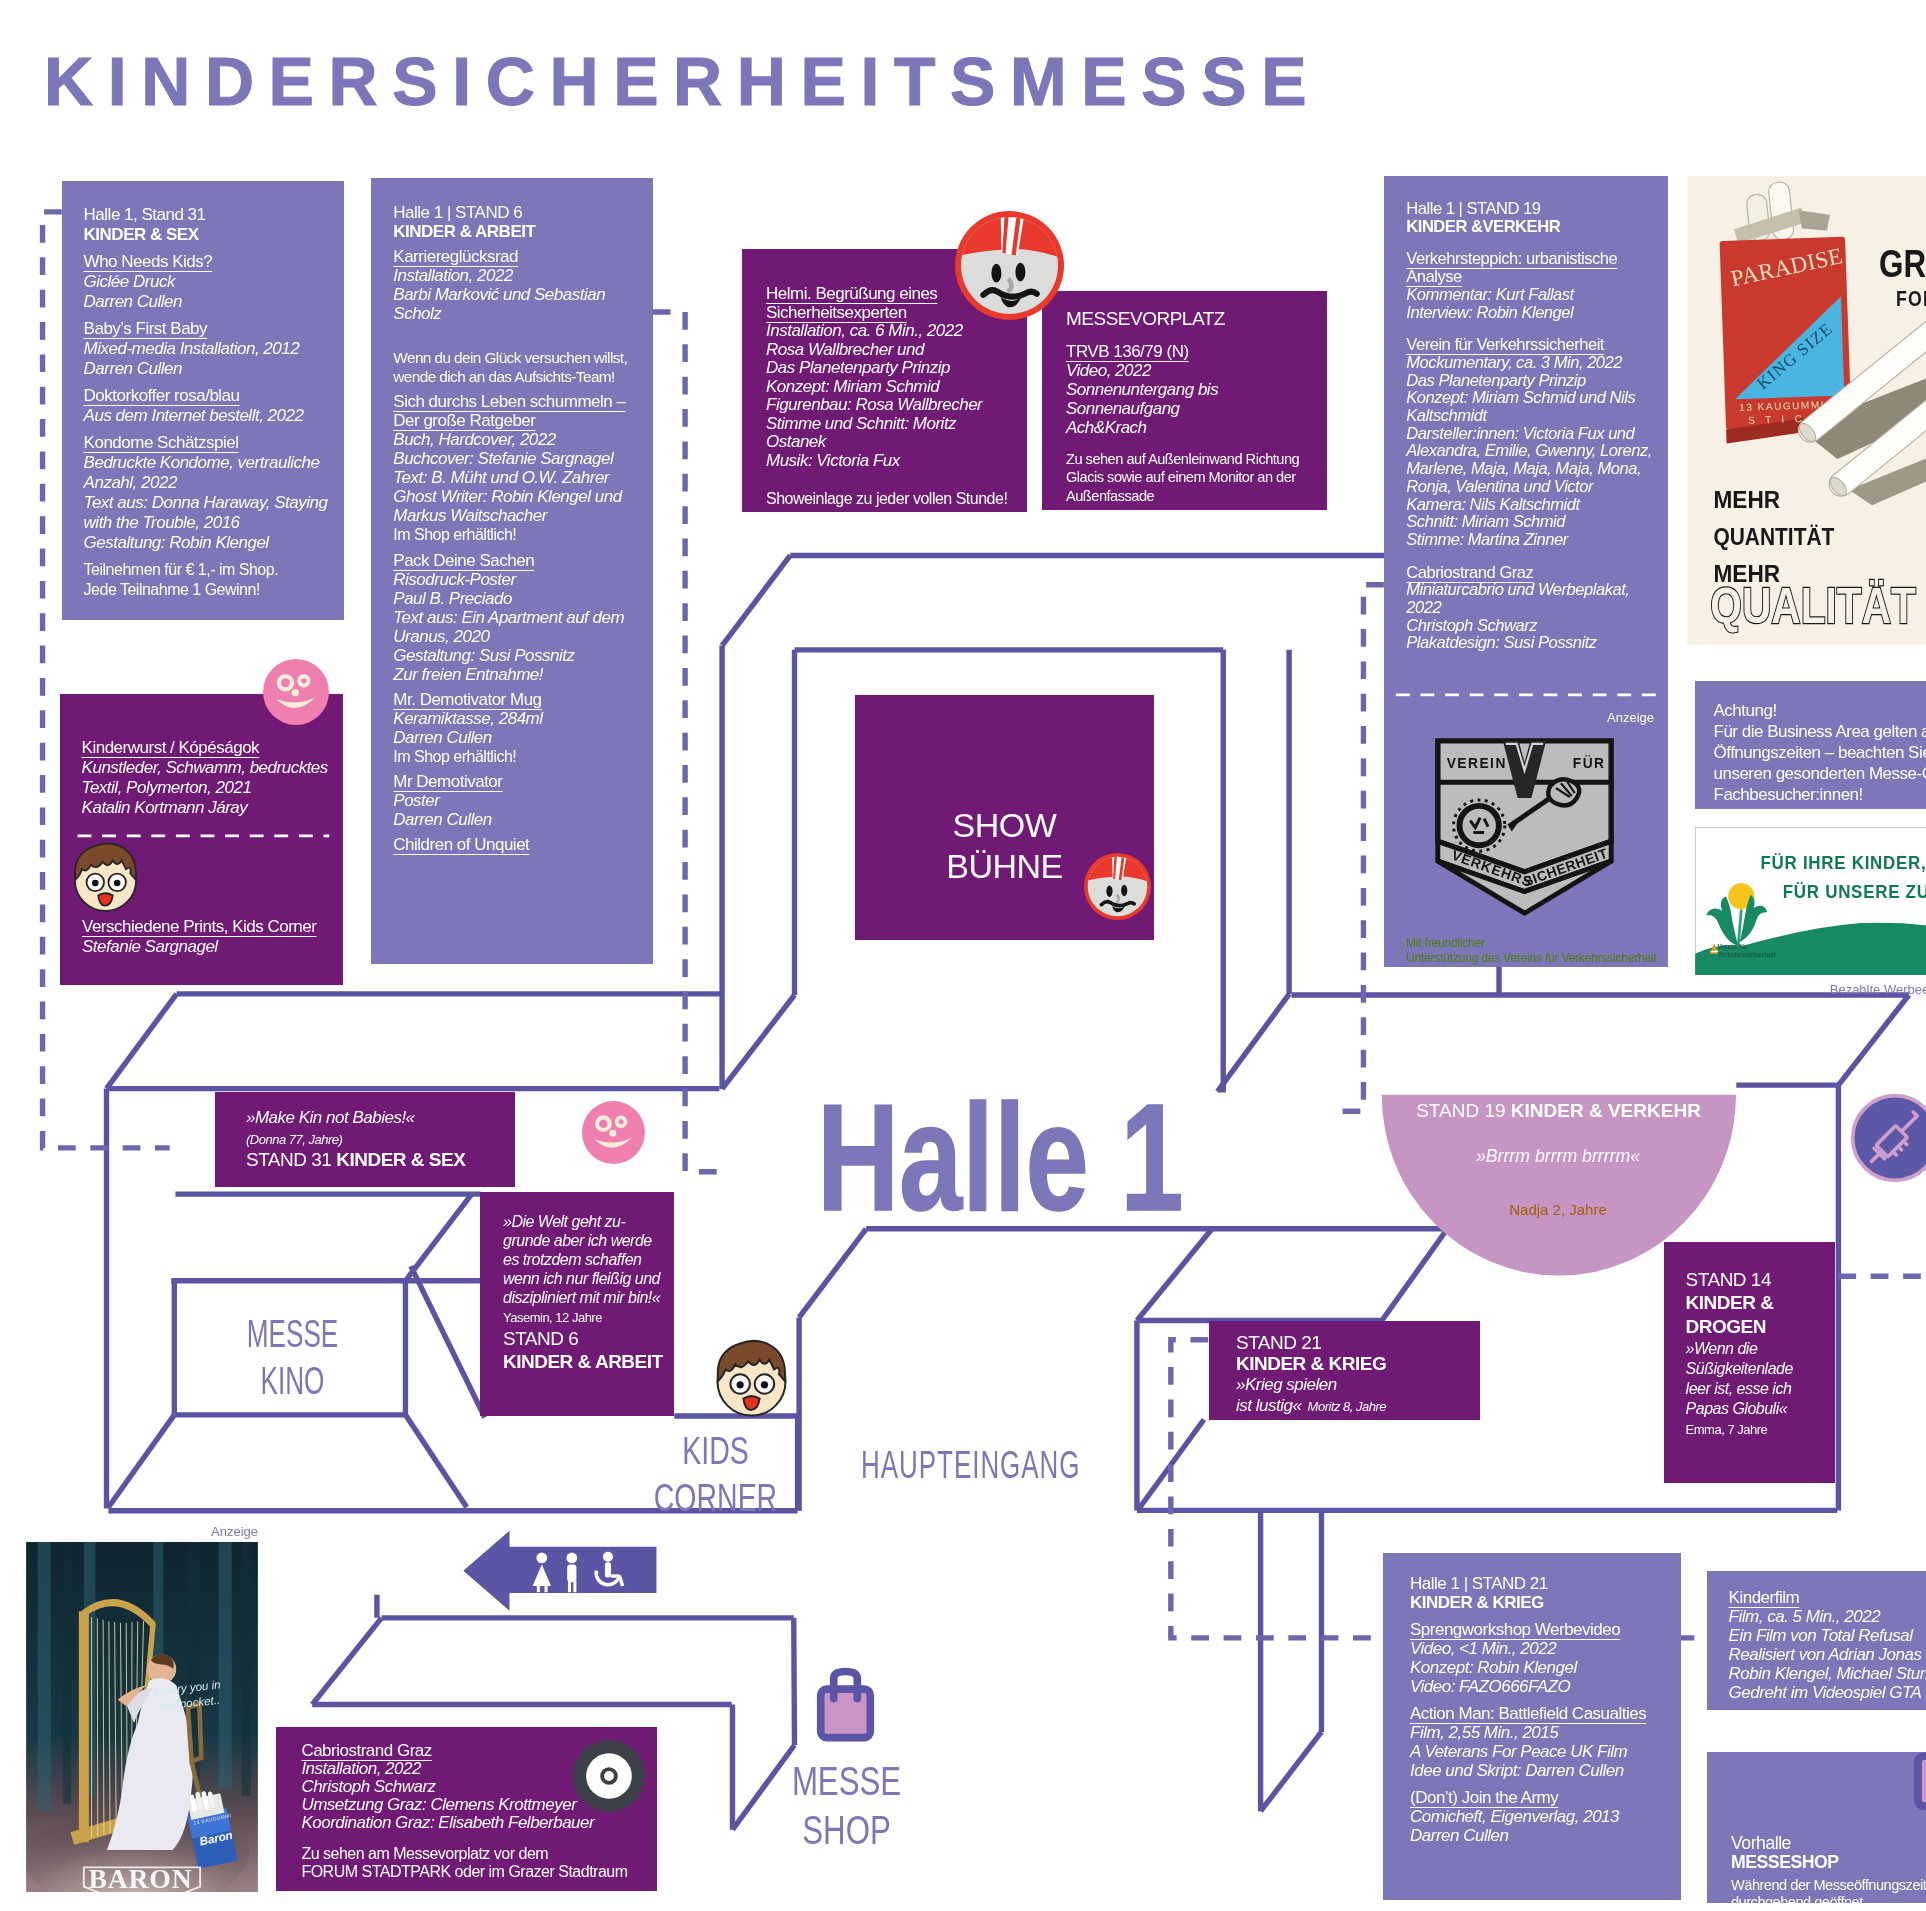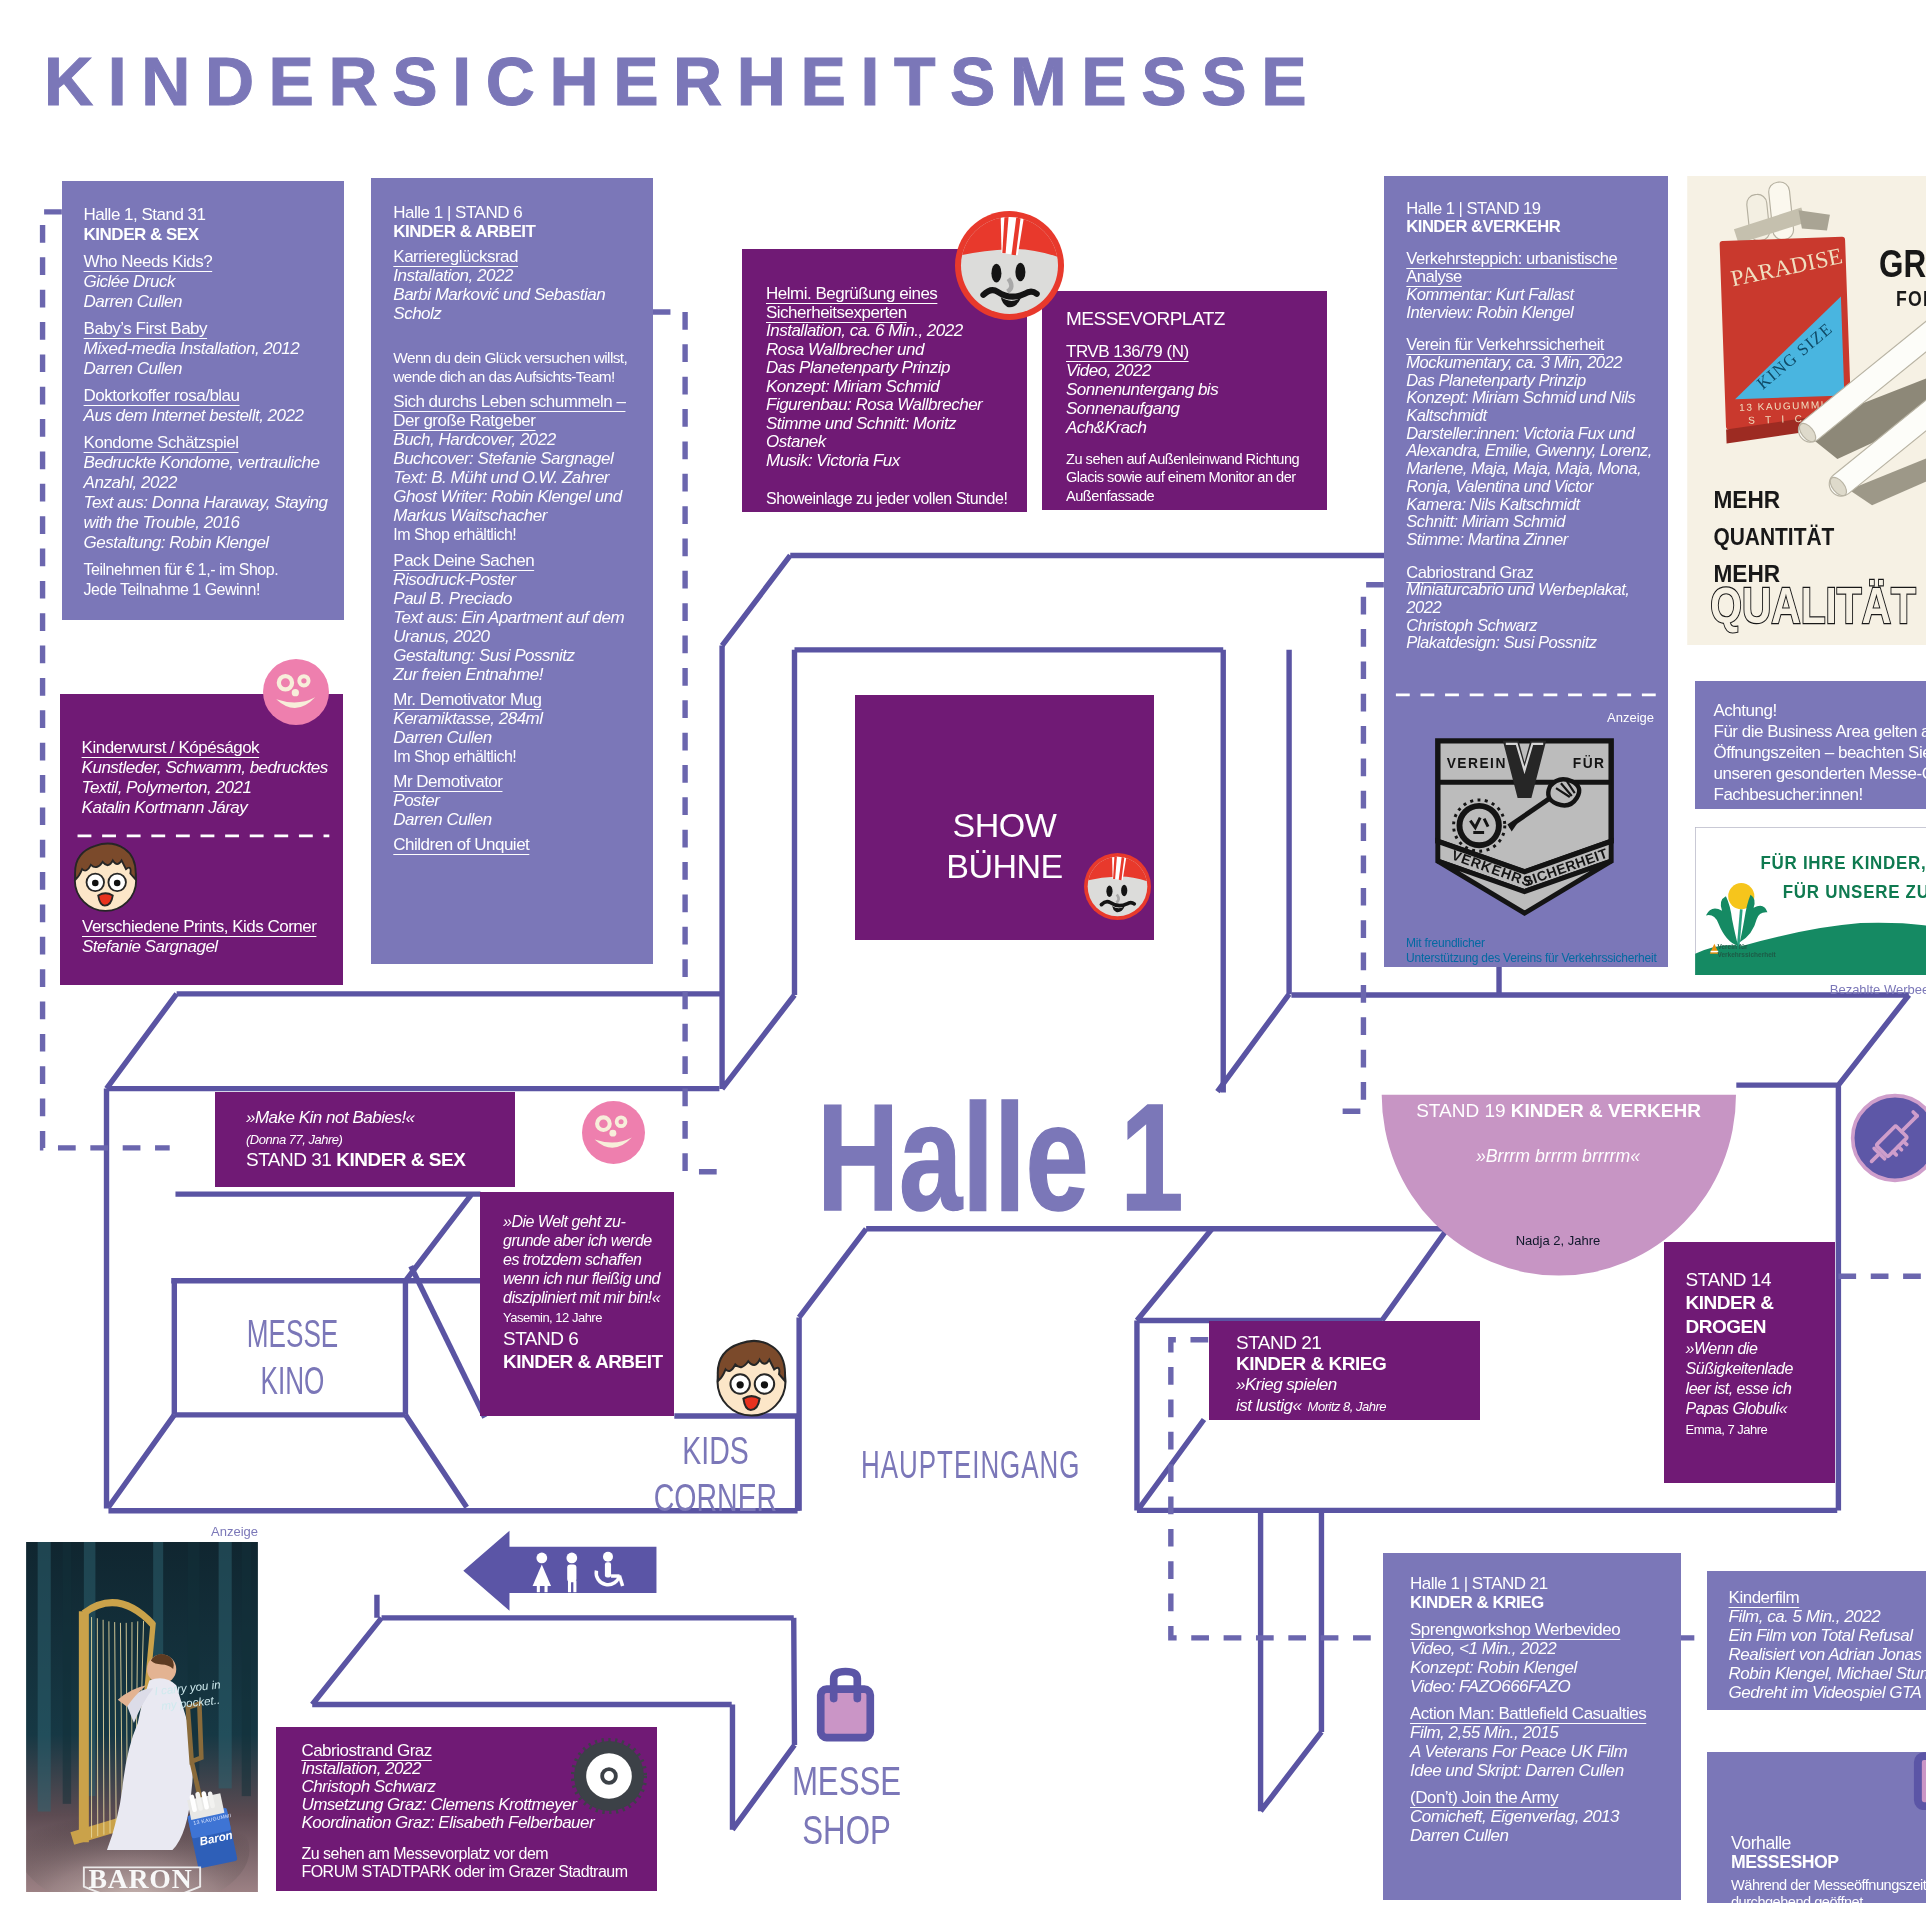--- a/index.html
+++ b/index.html
@@ -186,21 +186,21 @@
 Christoph Schwarz<br>
 Plakatdesign: Susi Possnitz</span>
 </div>
 
 <svg class="abs" style="left:1384px;top:691px;" width="284" height="7.7" viewBox="0 0 737 20">
     <line x1="30" y1="10" x2="720" y2="10" stroke="#ffffff" stroke-width="7" stroke-dasharray="36 28"></line>
   </svg>
 
 <div class="abs" style="left:1384px;top:710px;width:270px;text-align:right;font-size:13px;color:#ffffff;">Anzeige</div>
 
-<div class="abs" style="left:1406px;top:936px;width:262px;font-size:12px;line-height:15.4px;color:#0369a1;letter-spacing:-0.2px;">Mit freundlicher<br>Unterstützung des Vereins für Verkehrssicherheit</div>
+<div class="abs" style="left:1406px;top:936px;width:262px;font-size:12px;line-height:15.4px;color:#4d7c0f;letter-spacing:-0.2px;">Mit freundlicher<br>Unterstützung des Vereins für Verkehrssicherheit</div>
 
 <div class="box purple" style="left:1695px;top:681px;width:306px;height:128px;padding:18.5px 7.7px 0 18.5px;font-size:17px;line-height:21px;">
 Achtung!<br>
 Für die Business Area gelten andere<br>Öffnungszeiten – beachten Sie hierzu<br>unseren gesonderten Messe-Guide für<br>Fachbesucher:innen!
 </div>
 
 <div class="abs" style="left:817px;top:1069px;font-size:153px;font-weight:bold;color:#7b77b8;white-space:nowrap;transform-origin:0 0;transform:scaleX(0.743);-webkit-text-stroke:1.5px #7b77b8;">Halle 1</div>
 
 <div class="abs" style="left:175px;top:1310px;width:235px;text-align:center;font-size:39px;line-height:47px;color:#7b77b8;transform-origin:50% 0;transform:scaleX(0.67);">MESSE<br>KINO</div>
 
@@ -221,21 +221,21 @@
 <span style="font-size:13px;line-height:19px;">Yasemin, 12 Jahre</span><br>
 <span style="font-size:19px;line-height:23px;">STAND 6<br><span class="b">KINDER &amp; ARBEIT</span></span>
 </div>
 
 <svg class="abs" style="left:1379px;top:998px;" width="362" height="285" viewBox="0 0 940 740">
   <path d="M7,251 L927,251 A460,470 0 0 1 7,251 Z" fill="#c795c4"></path>
 </svg>
 
 <div class="abs" style="left:1410px;top:1100px;width:297px;text-align:center;color:#fff;font-size:19px;">STAND 19 <span class="b">KINDER &amp; VERKEHR</span></div>
 <div class="abs" style="left:1433px;top:1146px;width:250px;text-align:center;color:#fff;font-size:17.7px;font-style:italic;">»Brrrm brrrm brrrrm«</div>
-<div class="abs" style="left:1433px;top:1233px;width:250px;text-align:center;color:#0f172a;font-size:13px;">Nadja 2, Jahre</div>
+<div class="abs" style="left:1433px;top:1201px;width:250px;text-align:center;color:#a16207;font-size:15px;">Nadja 2, Jahre</div>
 
 <div class="box mauve" style="left:1209px;top:1321px;width:271px;height:99px;padding:11.6px 5.4px 0 27px;font-size:17px;line-height:20.4px;">
 <span style="font-size:19px;">STAND 21</span><br>
 <span style="font-size:19px;" class="b">KINDER &amp; KRIEG</span><br>
 <span class="it">»Krieg spielen<br>ist lustig«<span style="font-size:13px;">&nbsp;&nbsp;Moritz 8, Jahre</span></span>
 </div>
 
 <div class="box mauve" style="left:1664px;top:1242px;width:171px;height:241px;padding:28px 3.1px 0 21.6px;font-size:16px;line-height:20px;">
 <span style="font-size:19px;">STAND 14</span><br>
 <span style="font-size:19px;line-height:24px;" class="b">KINDER &amp;<br>DROGEN</span><br>

